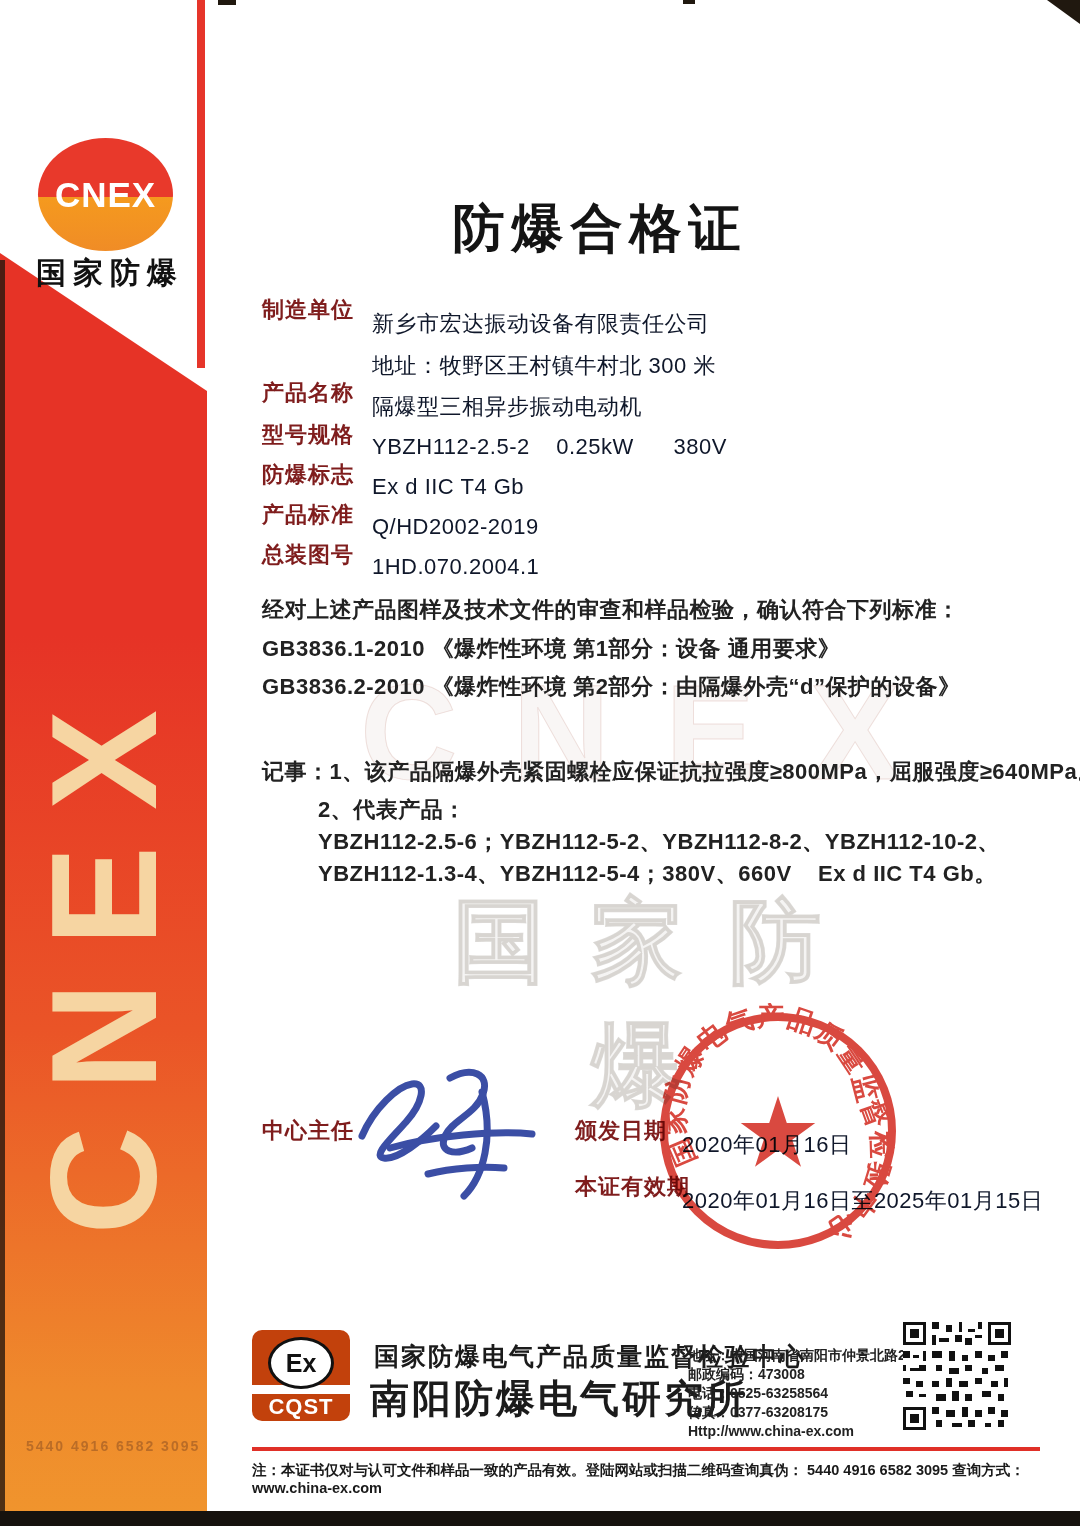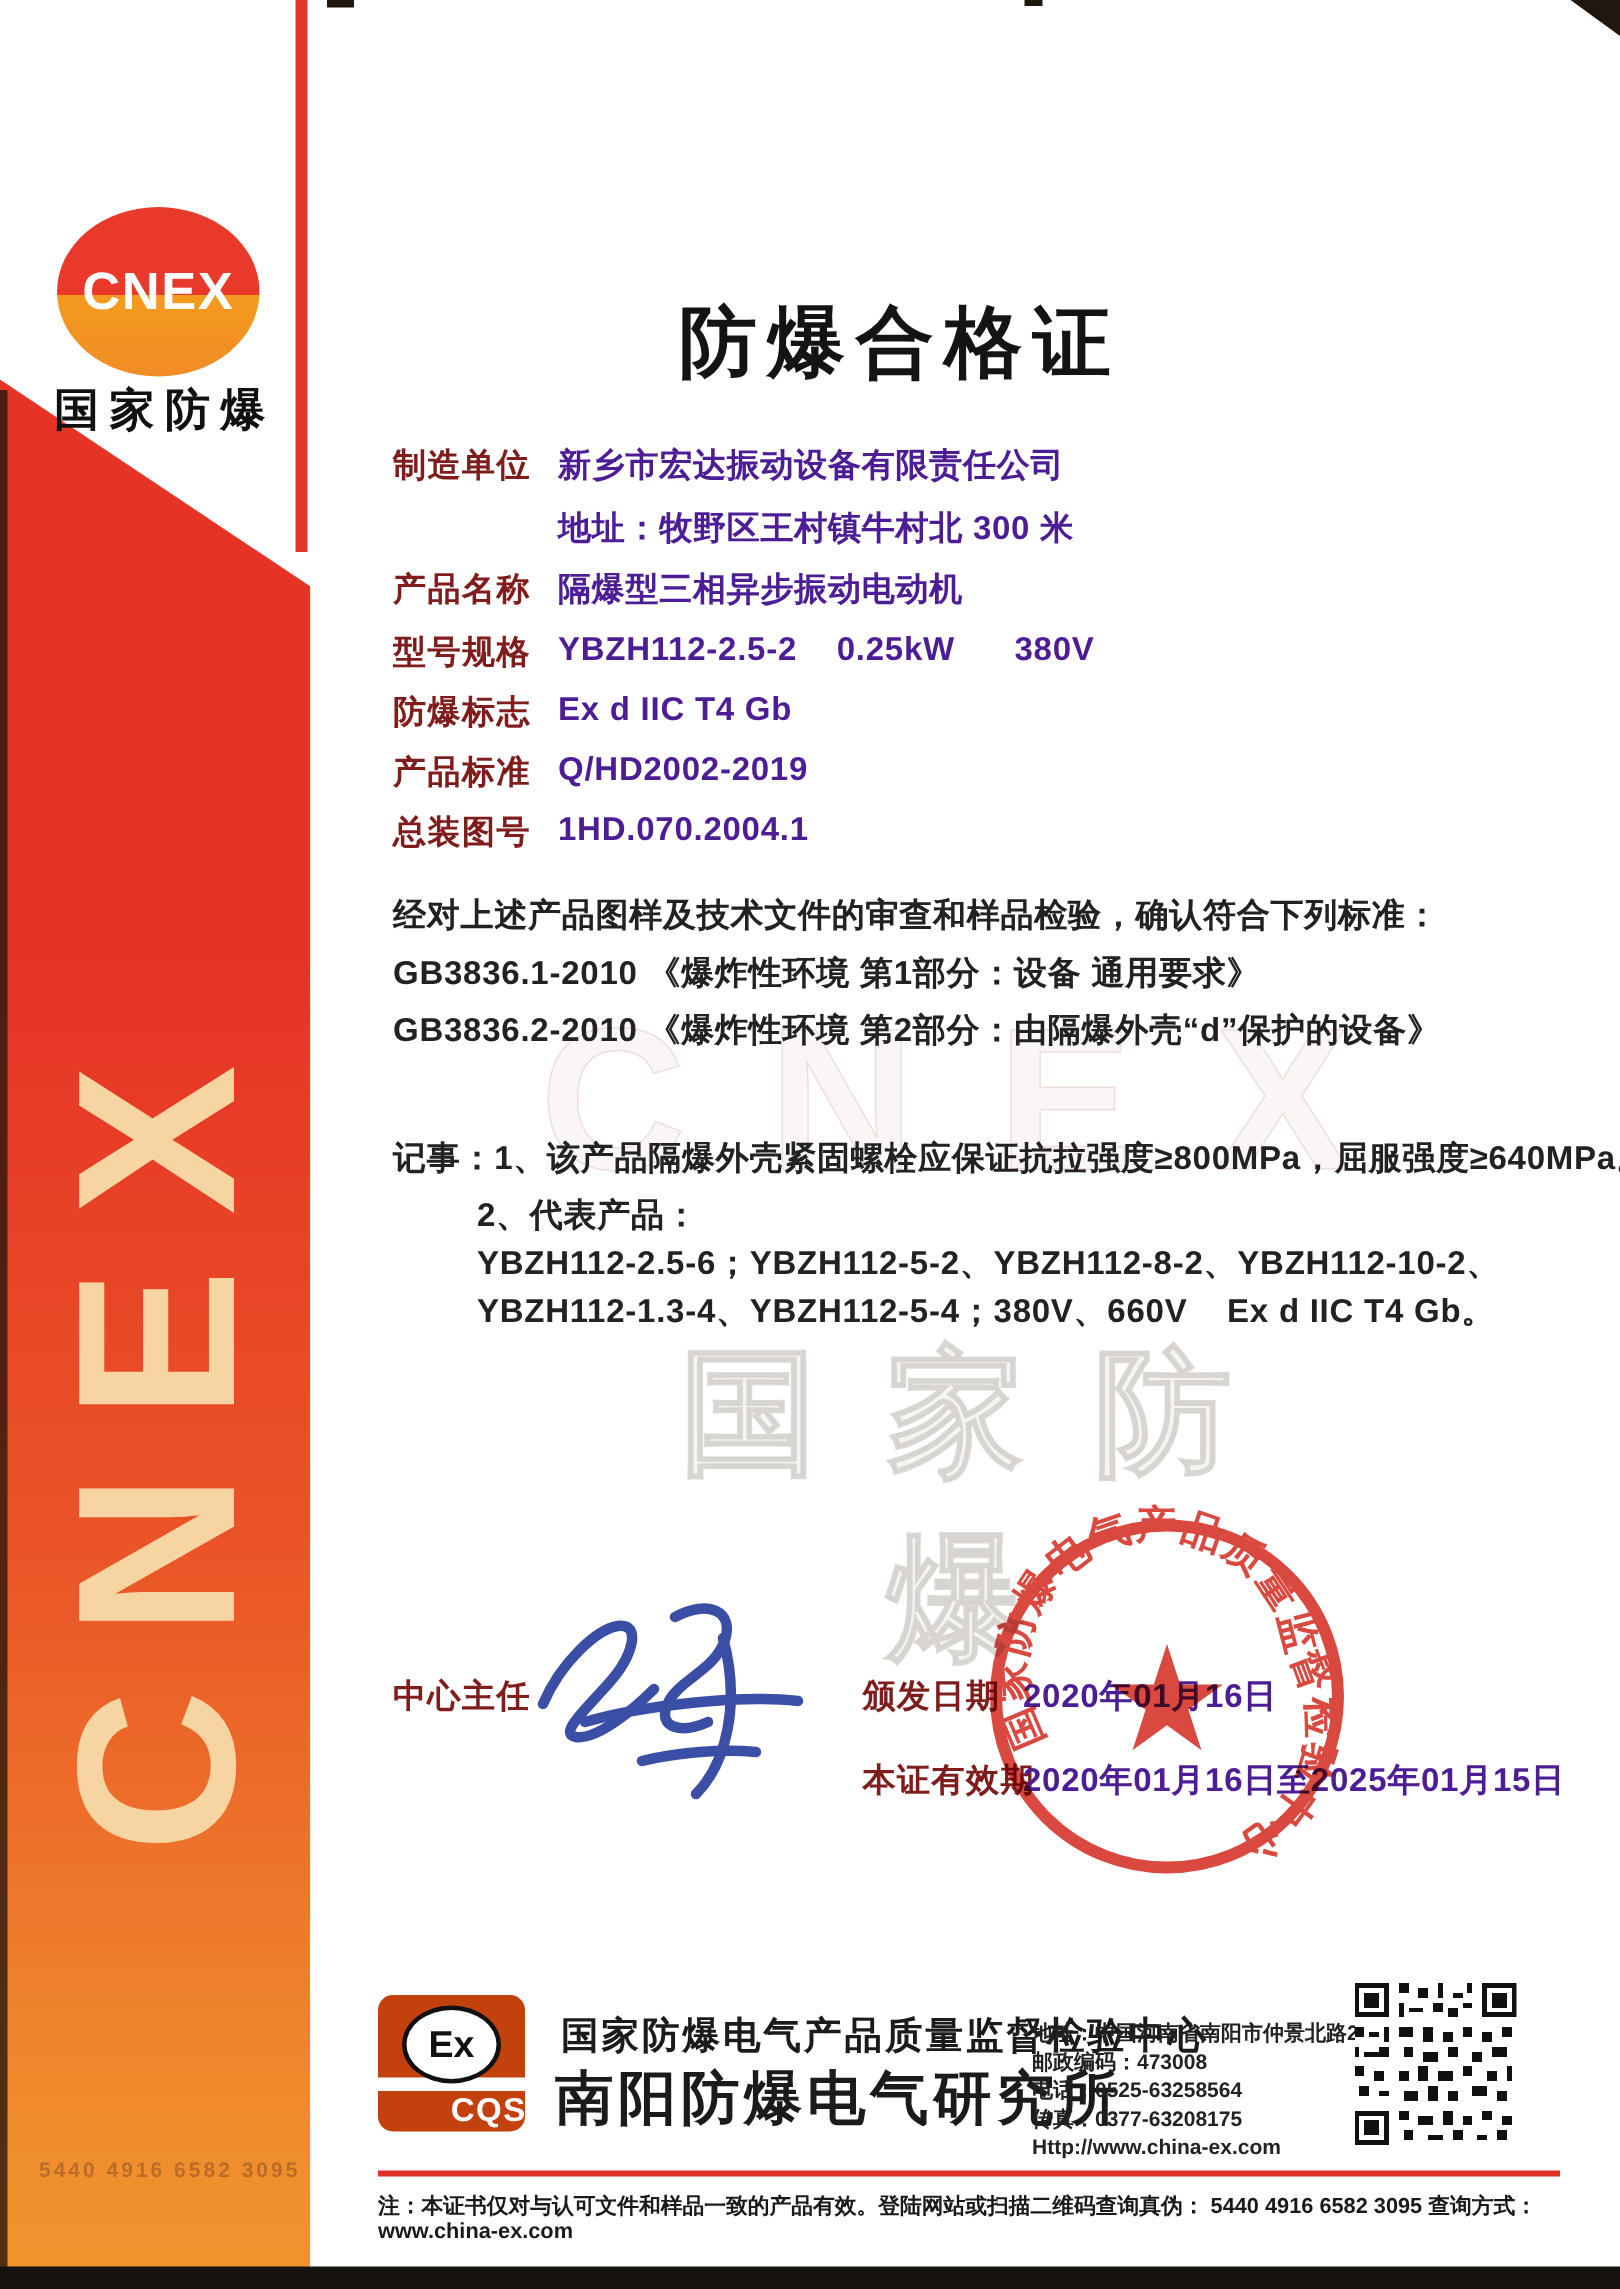--- a/index.html
+++ b/index.html
@@ -4,21 +4,21 @@
 <style>
   html,body{margin:0;padding:0;background:#777;}
   #page{
     position:relative;width:1080px;height:1526px;margin:0 auto;
     background:#ffffff;overflow:hidden;
     font-family:"Liberation Sans","DejaVu Sans",sans-serif;
     color:#1b1b1b;
   }
   .abs{position:absolute;}
   .lbl{font-size:22px;font-weight:700;color:#7f1d1d;letter-spacing:1px;}
-  .val{font-size:22px;font-weight:700;color:#4c1d95;white-space:pre;letter-spacing:0.5px;}
+  .val{font-size:22px;font-weight:400;color:#0f172a;white-space:pre;letter-spacing:0.5px;margin-top:14px;}
   .para{font-size:22px;font-weight:700;color:#222;white-space:pre;letter-spacing:0.5px;}
 
   
   .band{
     left:0;top:0;width:207px;height:1513px;
     background:linear-gradient(180deg,#e63326 0%,#e63326 42%,#ea5427 68%,#ef8a2c 92%,#f0942d 100%);
     -webkit-clip-path:polygon(0 253px,207px 391px,207px 1513px,0 1513px);
     clip-path:polygon(0 253px,207px 391px,207px 1513px,0 1513px);
   }
   .band-letters{
@@ -78,21 +78,21 @@
   }
   .exlogo .strip{position:absolute;left:0;top:55px;width:98px;height:9px;background:#fff;}
   .exlogo .oval{
     position:absolute;left:16px;top:7px;width:66px;height:52px;border-radius:50%;
     background:#fff;border:3px solid #111;box-sizing:border-box;
     display:flex;align-items:center;justify-content:center;
   }
   .exlogo .oval span{font-size:25px;font-weight:800;color:#111;}
   .exlogo .cqst{
     position:absolute;left:0;top:64px;width:98px;text-align:center;
-    color:#fff;font-size:22px;font-weight:800;letter-spacing:1px;padding-left:32px;
+    color:#fff;font-size:22px;font-weight:800;letter-spacing:1px;
   }
   .org1{left:374px;top:1340px;font-size:25px;font-weight:800;letter-spacing:2px;}
   .org2{left:370px;top:1372px;font-size:39px;font-weight:800;letter-spacing:3px;}
   .addr{left:688px;top:1346px;font-size:14px;font-weight:700;line-height:19px;color:#222;}
   .qr{left:903px;top:1322px;width:108px;height:108px;z-index:2;}
   .sepline{left:252px;top:1447px;width:788px;height:4px;background:#e03028;}
   .footnote{left:252px;top:1461px;width:812px;font-size:14.5px;font-weight:700;color:#1a1a1a;}
 
   .bottom-strip{left:0;top:1511px;width:1080px;height:15px;background:#16120e;z-index:6;}
   .artifact{background:#20180f;z-index:6;}

